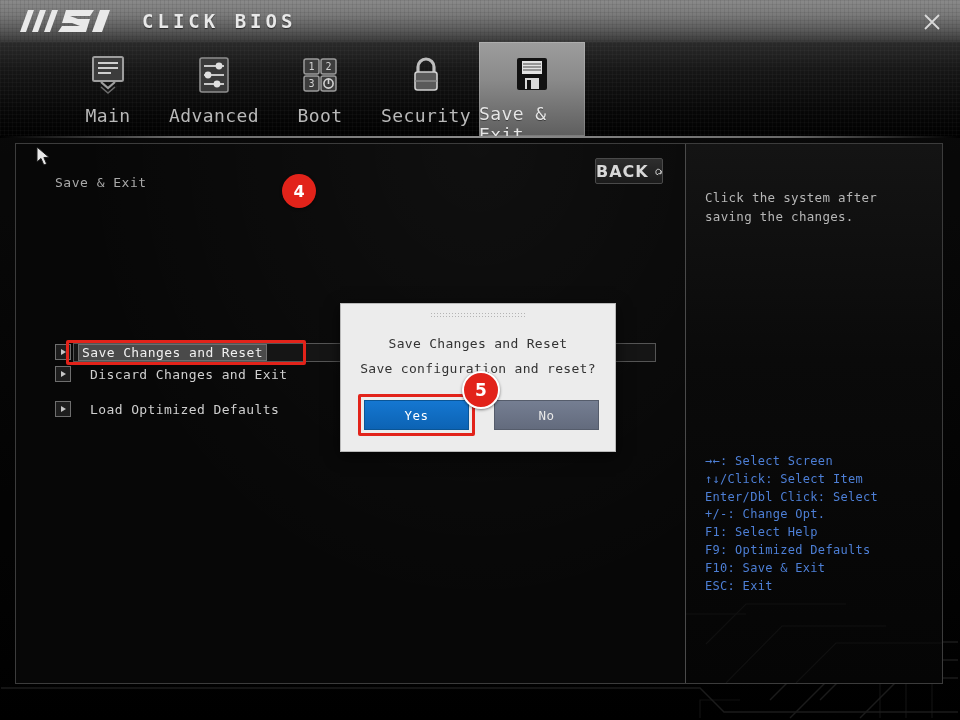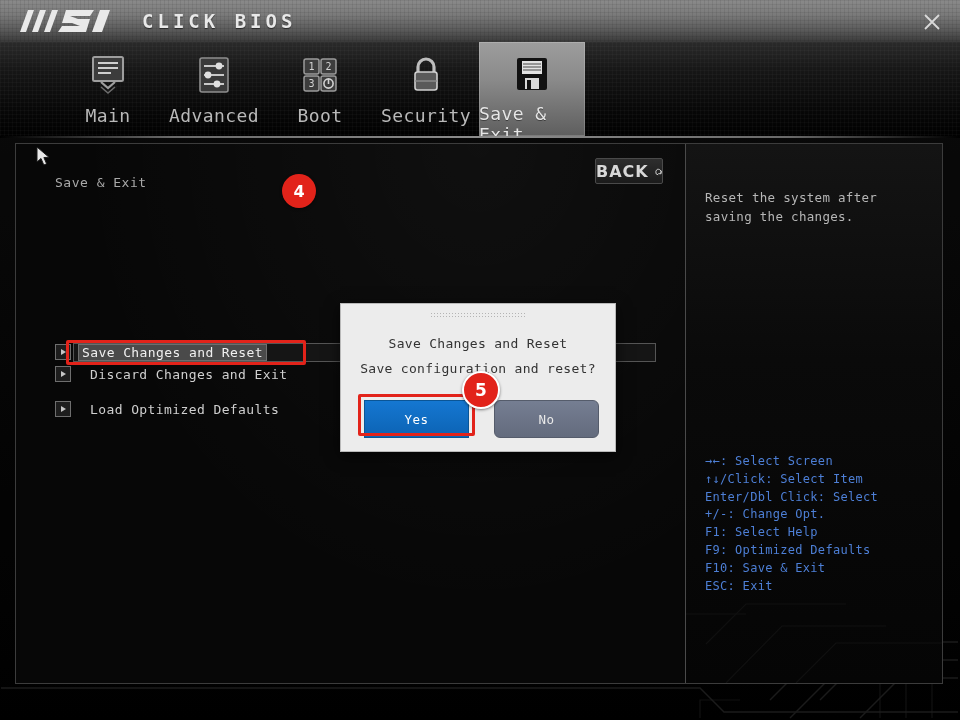--- a/index.html
+++ b/index.html
@@ -159,28 +159,28 @@
   }
   #dlg-title{
     position:absolute;left:0;right:0;top:32px;text-align:center;
     font-size:13px;color:#333;letter-spacing:.3px;
   }
   #dlg-msg{
     position:absolute;left:0;right:0;top:57px;text-align:center;
     font-size:13px;color:#333;letter-spacing:.3px;
   }
   .dlg-btn{
-    position:absolute;top:96px;width:105px;height:38px;border:1px solid #888;
+    position:absolute;top:96px;width:105px;height:30px;border:1px solid #888;
     display:flex;align-items:center;justify-content:center;cursor:pointer;
     font-size:12.5px;letter-spacing:.4px;box-sizing:border-box;
   }
   #btn-yes{left:23px;background:linear-gradient(180deg,#1577d1,#0c63b4);
     border-color:#0a5596;color:#fff;}
   #btn-no{left:153px;background:linear-gradient(180deg,#757e92,#636b7d);
-    border-color:#555c6b;color:#e9e9e9;border-radius:6px;}
+    border-color:#555c6b;color:#e9e9e9;}
   #hl-yes{
     position:absolute;left:17px;top:90px;width:117px;height:42px;
     border:3px solid #e2231a;border-radius:2px;box-sizing:border-box;z-index:21;
   }
 
   
   .badge{
     position:absolute;border-radius:50%;background:#e2231a;color:#fff;
     display:flex;align-items:center;justify-content:center;
     font-family:"DejaVu Sans","Liberation Sans",sans-serif;font-weight:bold;
@@ -397,21 +397,21 @@
 
   <div id="help">
     <svg class="circ" width="256" height="539">
       <g stroke="#1a1a1a" stroke-width="1.2" fill="none">
         <path d="M20 500 L60 460 H160"></path>
           <path d="M40 539 L96 482 H200"></path>
         <path d="M110 539 L150 499 H256"></path>
           <path d="M0 470 H60"></path>
       </g>
     </svg>
-    <div id="help-text">Reset the system after saving the changes.</div>
+    <div id="help-text">Click the system after saving the changes.</div>
     <div id="keys">
       <div>→←: Select Screen</div>
       <div>↑↓/Click: Select Item</div>
       <div>Enter/Dbl Click: Select</div>
       <div>+/-: Change Opt.</div>
       <div>F1: Select Help</div>
       <div>F9: Optimized Defaults</div>
       <div>F10: Save &amp; Exit</div>
       <div>ESC: Exit</div>
     </div>

